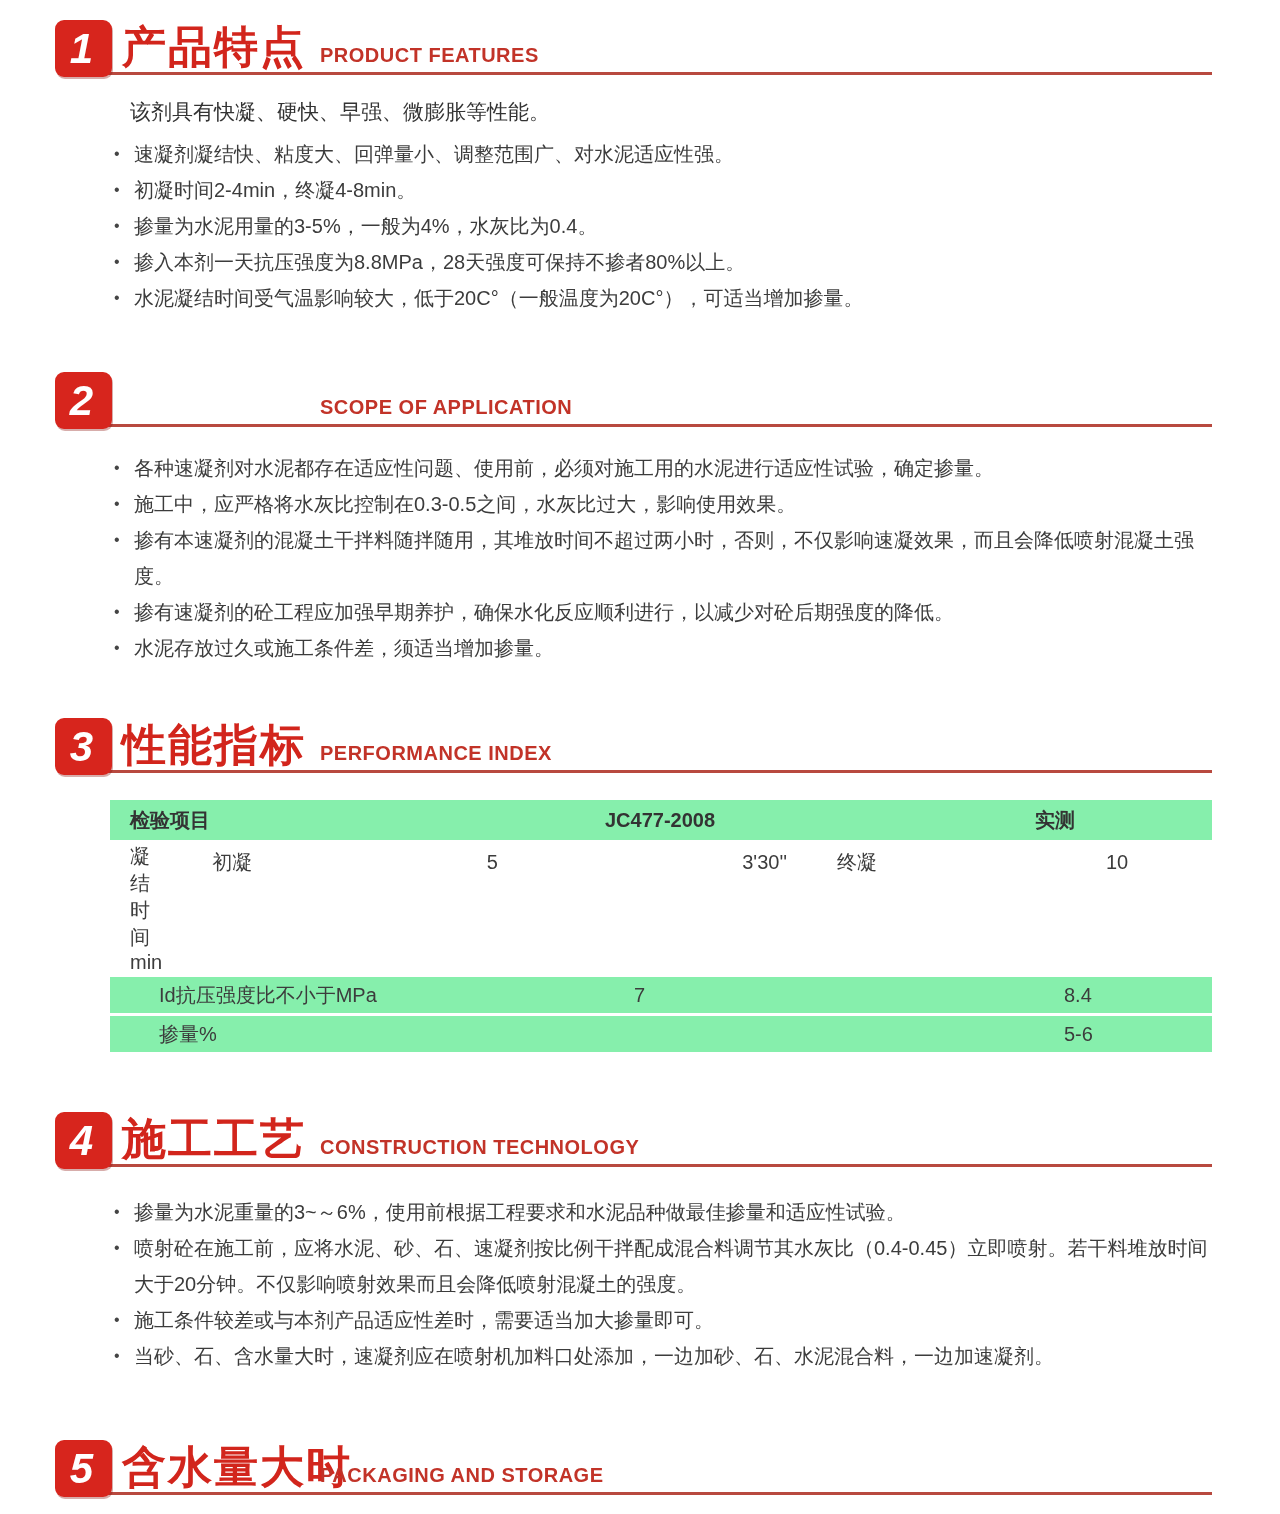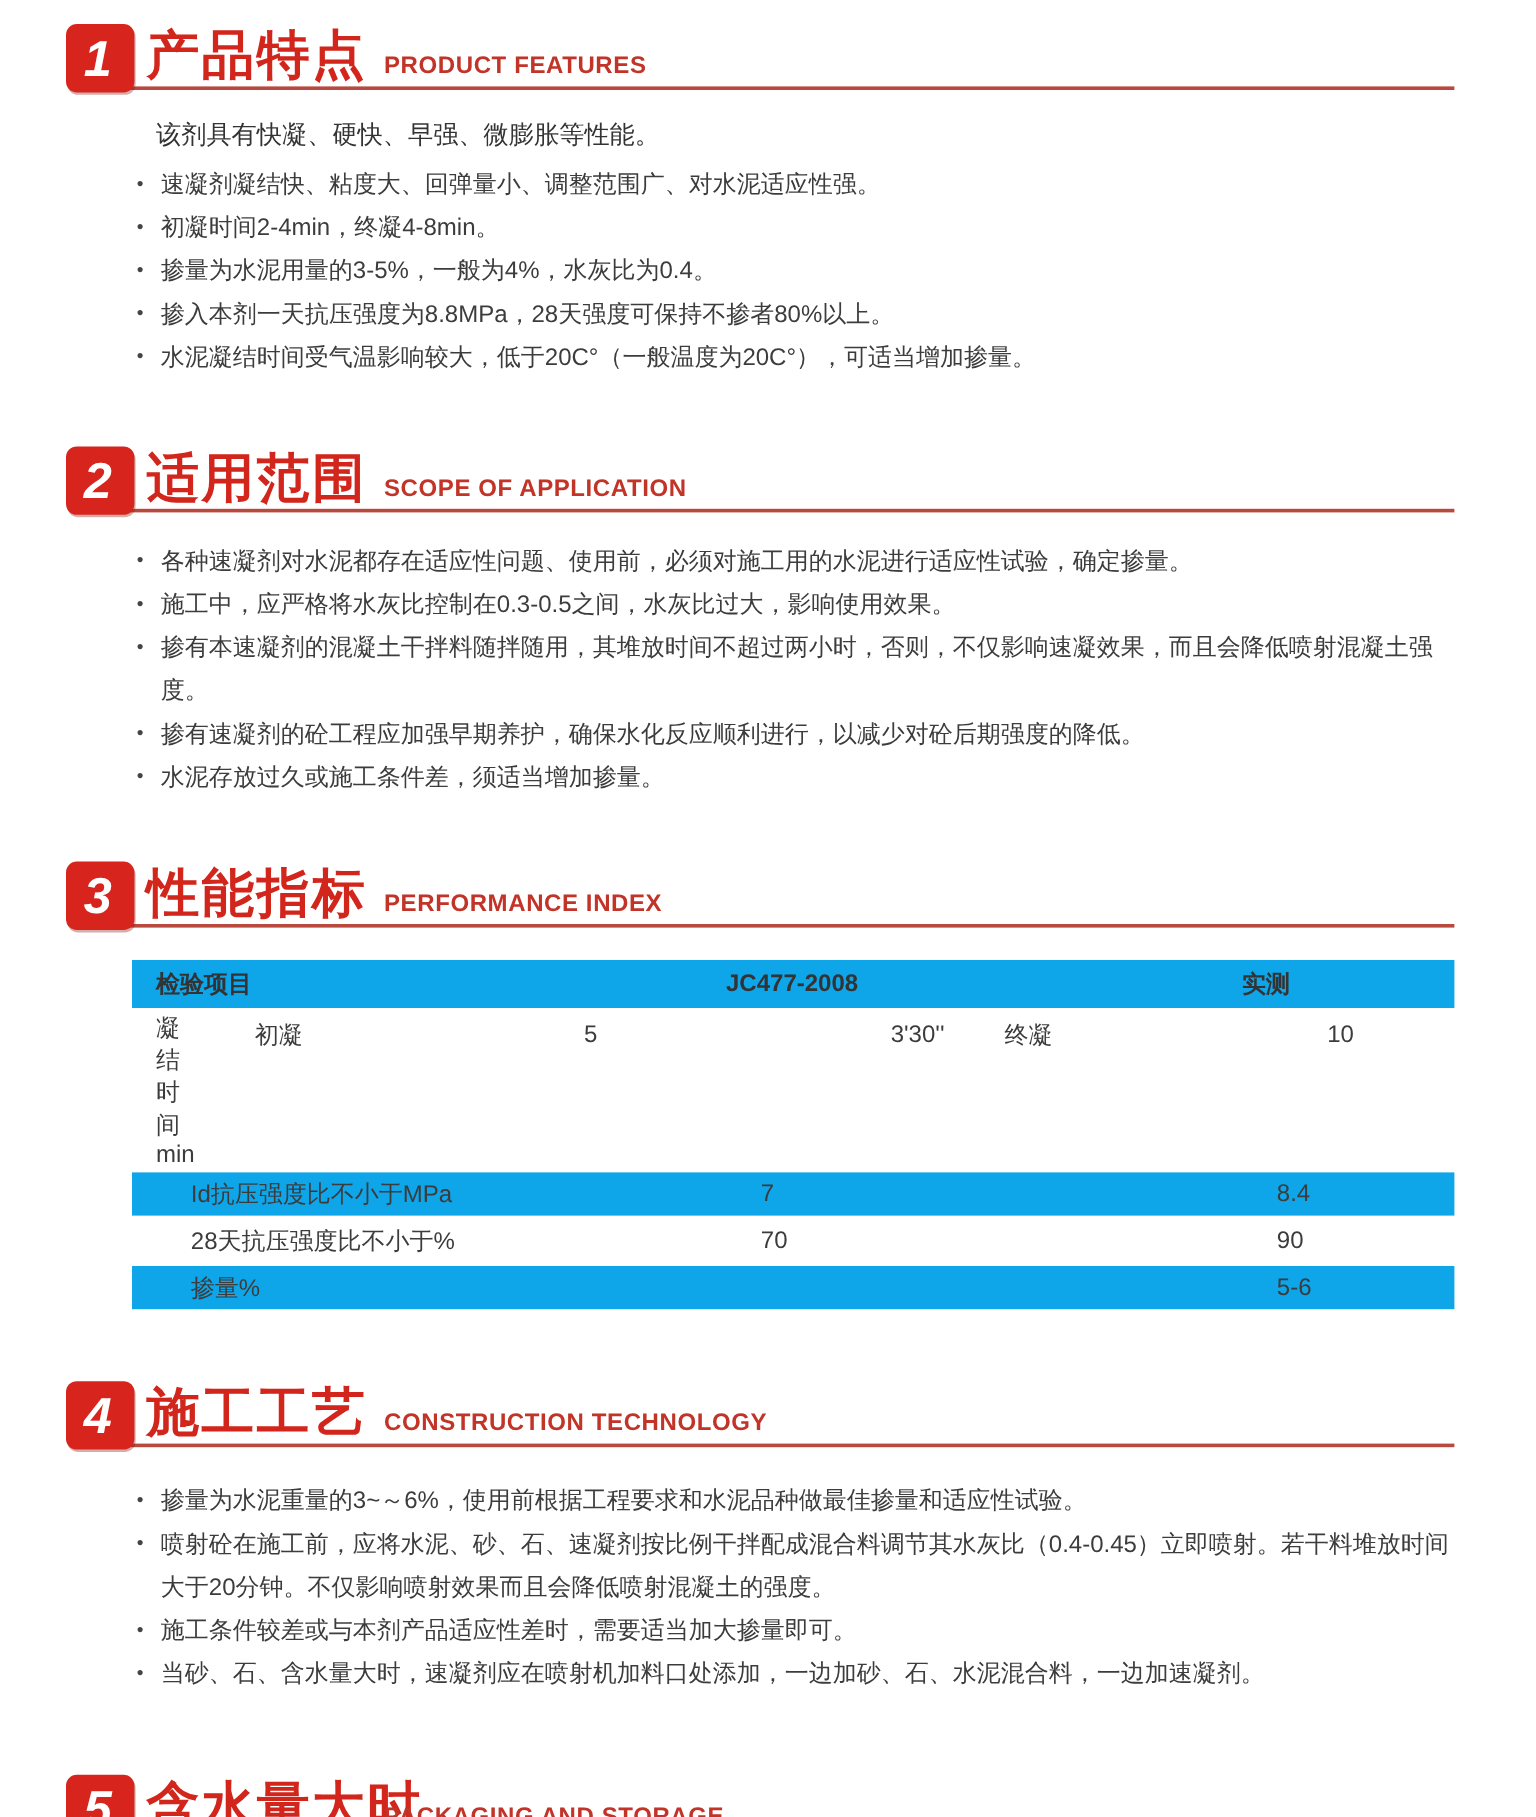--- a/index.html
+++ b/index.html
@@ -50,21 +50,21 @@
   }
   ol.numbered { list-style:none; margin:20px 0 0 112px; width:1105px; }
   ol.numbered li { font-size:20px; line-height:37px; color:#3c3c3c; }
 
   
   .spec-table { margin:20px 0 0 110px; width:1102px; font-size:20px; }
   .trow {
     display:grid; grid-template-columns:345px 150px 360px 1fr;
     align-items:center; margin-bottom:3px;
   }
-  .trow.gray { background:#0ea5e9; }
+  .trow.gray { background:#86efac; }
   .trow .c-item { padding-left:20px; grid-column:1 / 3; }
   .trow .c-std { }
   .trow .c-meas { padding-left:70px; }
   .t-head { height:40px; font-weight:bold; color:#333; }
   .t-plain { height:36px;padding-left:29px; }
   .t-group { display:flex; margin-bottom:3px; }
   .t-group .g-item {
     width:345px; display:flex; align-items:center; padding-left:20px;
   }
   .t-group .g-right { flex:1; display:flex; }
@@ -105,21 +105,20 @@
     <li><span class="dot">•</span><span>水泥凝结时间受气温影响较大，低于20C°（一般温度为20C°），可适当增加掺量。</span></li>
   </ul>
 </section>
 
 <section id="sec2" class="sec-block">
   <div class="sec-header">
     <div class="sec-rule"></div>
     <div class="badge">
       <span>2</span>
     </div>
-    <div class="sec-title">适用范围</div>
     <div class="sec-sub" style="left:320px;">SCOPE OF APPLICATION</div>
   </div>
   <ul class="bullets" style="margin-top:16px;">
     <li><span class="dot">•</span><span>各种速凝剂对水泥都存在适应性问题、使用前，必须对施工用的水泥进行适应性试验，确定掺量。</span></li>
     <li><span class="dot">•</span><span>施工中，应严格将水灰比控制在0.3-0.5之间，水灰比过大，影响使用效果。</span></li>
     <li><span class="dot">•</span><span>掺有本速凝剂的混凝土干拌料随拌随用，其堆放时间不超过两小时，否则，不仅影响速凝效果，而且会降低喷射混凝土强度。</span></li>
     <li><span class="dot">•</span><span>掺有速凝剂的砼工程应加强早期养护，确保水化反应顺利进行，以减少对砼后期强度的降低。</span></li>
     <li><span class="dot">•</span><span>水泥存放过久或施工条件差，须适当增加掺量。</span></li>
   </ul>
 </section>
@@ -157,25 +156,20 @@
           <div class="s-meas">7'26''</div>
         </div>
       </div>
     </div>
 
     <div class="trow t-plain gray">
       <div class="c-item">Id抗压强度比不小于MPa</div>
       <div class="c-std">7</div>
       <div class="c-meas">8.4</div>
     </div>
-    <div class="trow t-plain">
-      <div class="c-item">28天抗压强度比不小于%</div>
-      <div class="c-std">70</div>
-      <div class="c-meas">90</div>
-    </div>
     <div class="trow t-plain gray">
       <div class="c-item">掺量%</div>
       <div class="c-std"></div>
       <div class="c-meas">5-6</div>
     </div>
   </div>
 </section>
 
 <section id="sec4" class="sec-block">
   <div class="sec-header">

